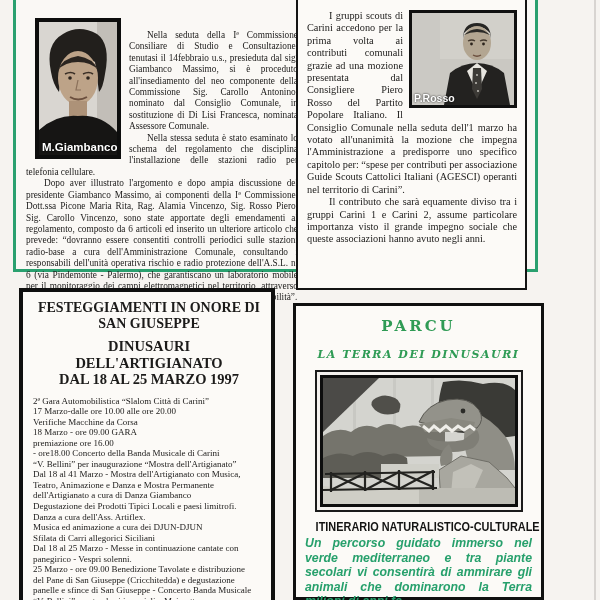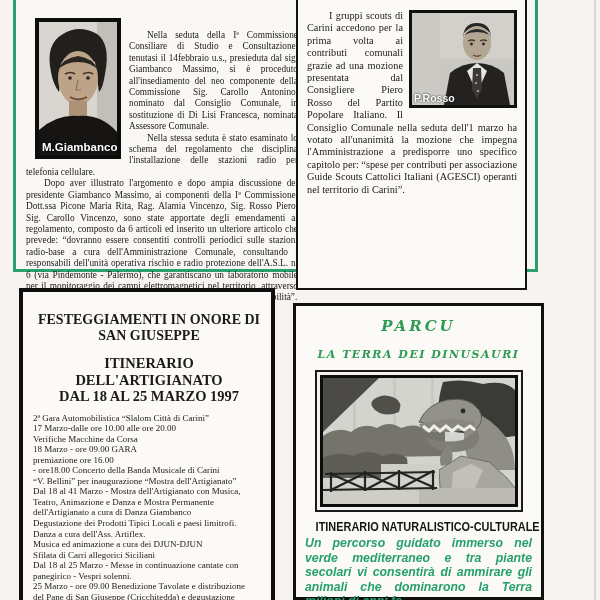--- a/index.html
+++ b/index.html
@@ -42,35 +42,35 @@
     margin:0 0 4px 6px;position:relative;background:#cbc9c4;overflow:hidden;padding-left:28px;
   }
   .scout-photo .photo-label{font-size:10.5px;bottom:1px;left:2px;}
   
   .festival-box{
     position:absolute;left:19px;top:288px;width:256px;height:330px;
     border:4px solid #0f0f0f;background:#fcfaf7;box-sizing:border-box;
     padding:8px 6px 0 10px;
   }
   .festival-title{
-    font-weight:bold;font-size:14px;line-height:15.5px;text-align:center;margin:12px 4px;
+    font-weight:bold;font-size:14px;line-height:15.5px;text-align:center;margin:0 4px;
   }
   .festival-subtitle{
     font-weight:bold;font-size:14.5px;line-height:16.5px;text-align:center;margin:7px 2px 0;
   }
   .program{margin-top:8px;font-size:9px;line-height:10.55px;}
   .program div{white-space:nowrap;overflow:hidden;}
   
   .park-box{
     position:absolute;left:293px;top:303px;width:251px;height:297px;
     border:3px solid #101010;background:#fcfaf7;box-sizing:border-box;
     text-align:center;
   }
   .park-title{
-    font-family:"DejaVu Serif", serif;font-style:italic;font-weight:bold;
+    font-family:"DejaVu Serif", serif;font-weight:bold;
     color:#2f9b55;font-size:15px;letter-spacing:3px;margin-top:11px;
   }
   .park-subtitle{
     font-family:"DejaVu Serif", serif;font-style:italic;font-weight:bold;
     color:#2f9b55;font-size:11px;letter-spacing:1.5px;margin-top:13px;
   }
   .park-photo-outer{
     margin:9px auto 0;width:198px;border:2px solid #1b1b1b;padding:3px;background:#f4f1ee;
   }
   .park-photo{border:3px solid #0d0d0d;height:126px;background:#d4d4cf;overflow:hidden;}
@@ -133,30 +133,31 @@
           <path d="M4,92 L10,60 Q22,50 37,50 Q52,50 64,60 L70,92 Z" fill="#232220"></path>
           <polygon points="37,50 27,58 37,80 47,58" fill="#e8e6e0"></polygon>
           <polygon points="33,55 41,55 42,76 37,86 32,76" fill="#3c3a36"></polygon>
           <circle cx="37" cy="62" r="0.9" fill="#cfcdc7"></circle>
           <circle cx="36" cy="70" r="0.9" fill="#cfcdc7"></circle>
           <circle cx="38" cy="78" r="0.9" fill="#cfcdc7"></circle>
         </svg>
         <div class="photo-label">P.Rosso</div>
       </div>
       <p>I gruppi scouts di Carini accedono per la prima volta ai contributi comunali grazie ad una mozione presentata dal Consigliere Piero Rosso del Partito Popolare Italiano. Il Consiglio Comunale nella seduta dell'1 marzo ha votato all'unanimità la mozione che impegna l'Amministrazione a predisporre uno specifico capitolo per: “spese per contributi per associazione Guide Scouts Cattolici Italiani (AGESCI) operanti nel territorio di Carini”.</p>
+      <p>Il contributo che sarà equamente diviso tra i gruppi Carini 1 e Carini 2, assume particolare importanza visto il grande impegno sociale che queste associazioni hanno avuto negli anni.</p>
     </div>
   </div>
 
   <div class="festival-box">
     <div class="festival-title">
       <div>FESTEGGIAMENTI IN ONORE DI</div>
       <div>SAN GIUSEPPE</div>
     </div>
     <div class="festival-subtitle">
-      <div>ITINERARIO DELL'ARTIGIANATO</div>
+      <div>DINUSAURI DELL'ARTIGIANATO</div>
       <div>DAL 18 AL 25 MARZO 1997</div>
     </div>
     <div class="program">
         <div>2ª Gara Automobilistica “Slalom Città di Carini”</div>
         <div>17  Marzo-dalle ore 10.00 alle ore 20.00</div>
         <div>Verifiche Macchine da Corsa</div>
         <div>18  Marzo - ore 09.00 GARA</div>
         <div>premiazione ore 16.00</div>
         <div>- ore18.00 Concerto della Banda Musicale di Carini</div>
         <div>“V. Bellini” per inaugurazione “Mostra dell'Artigianato”</div>

